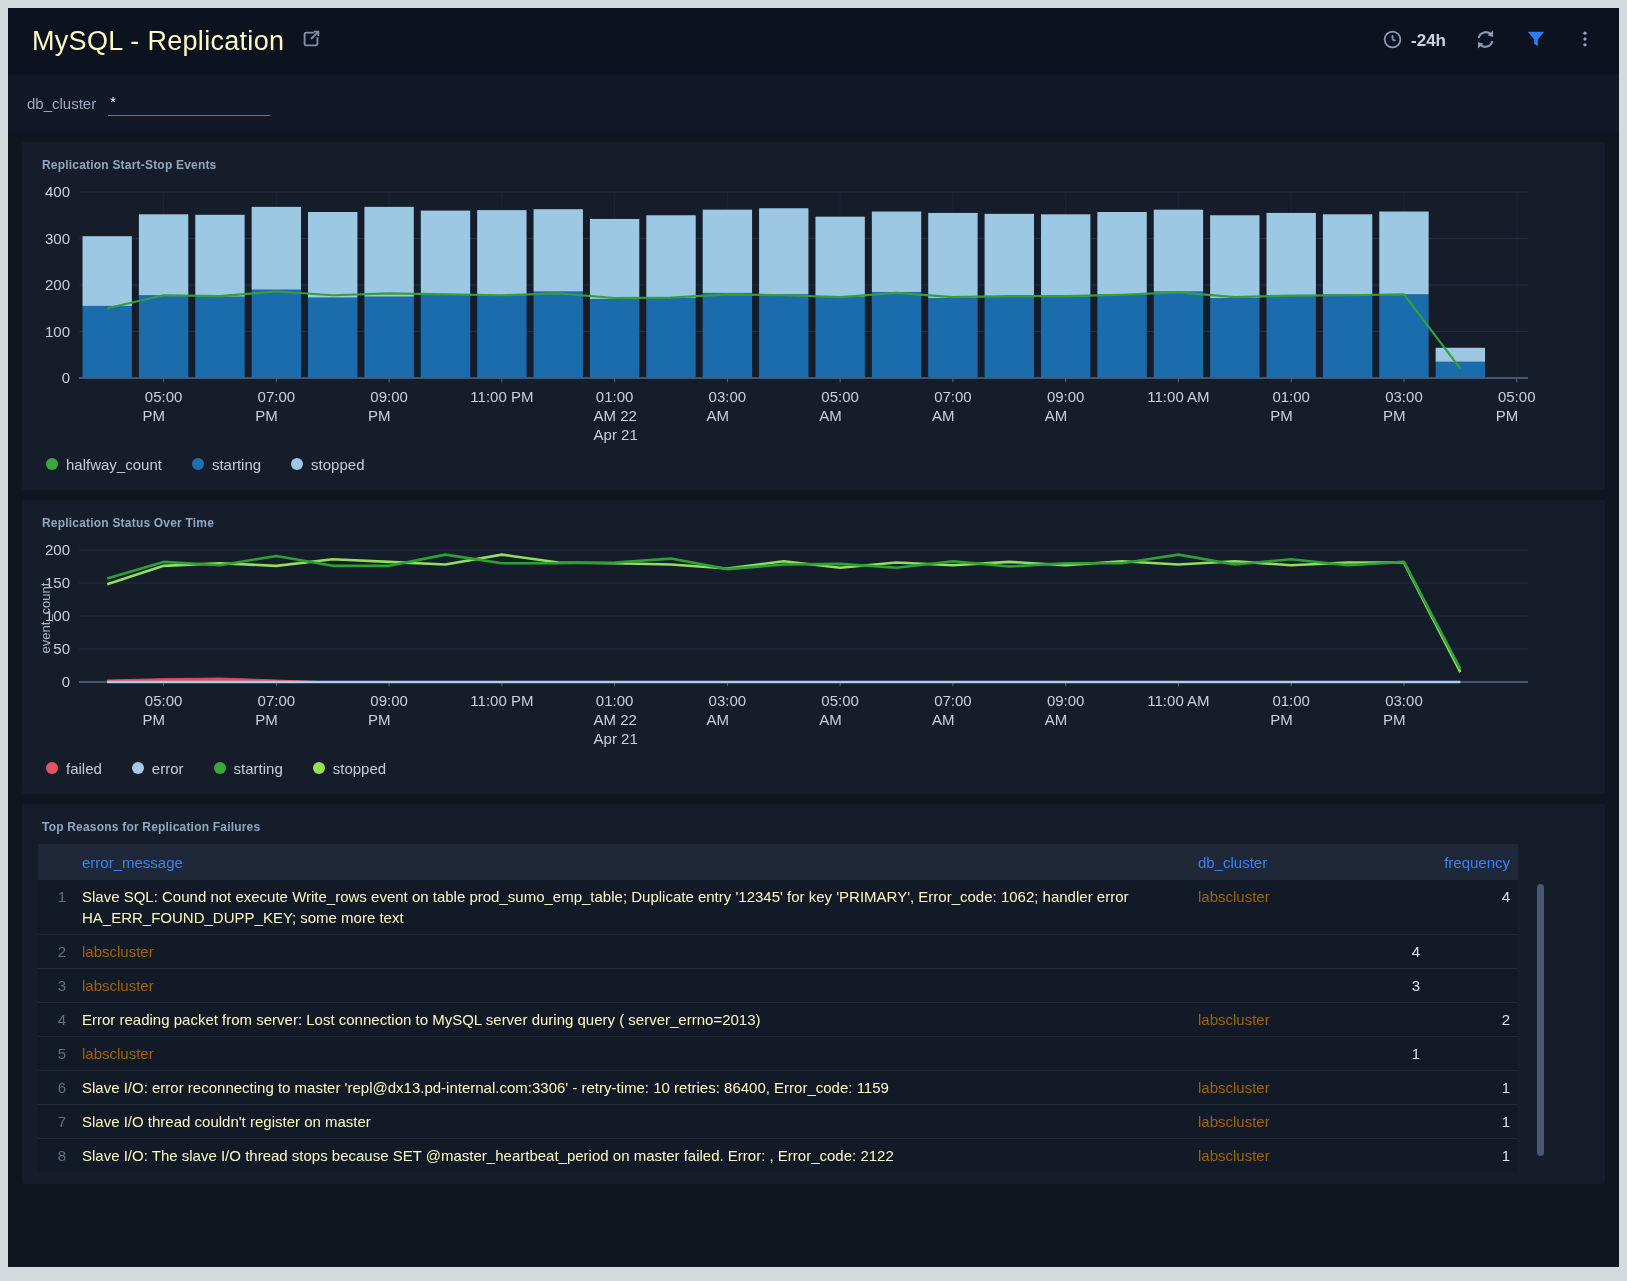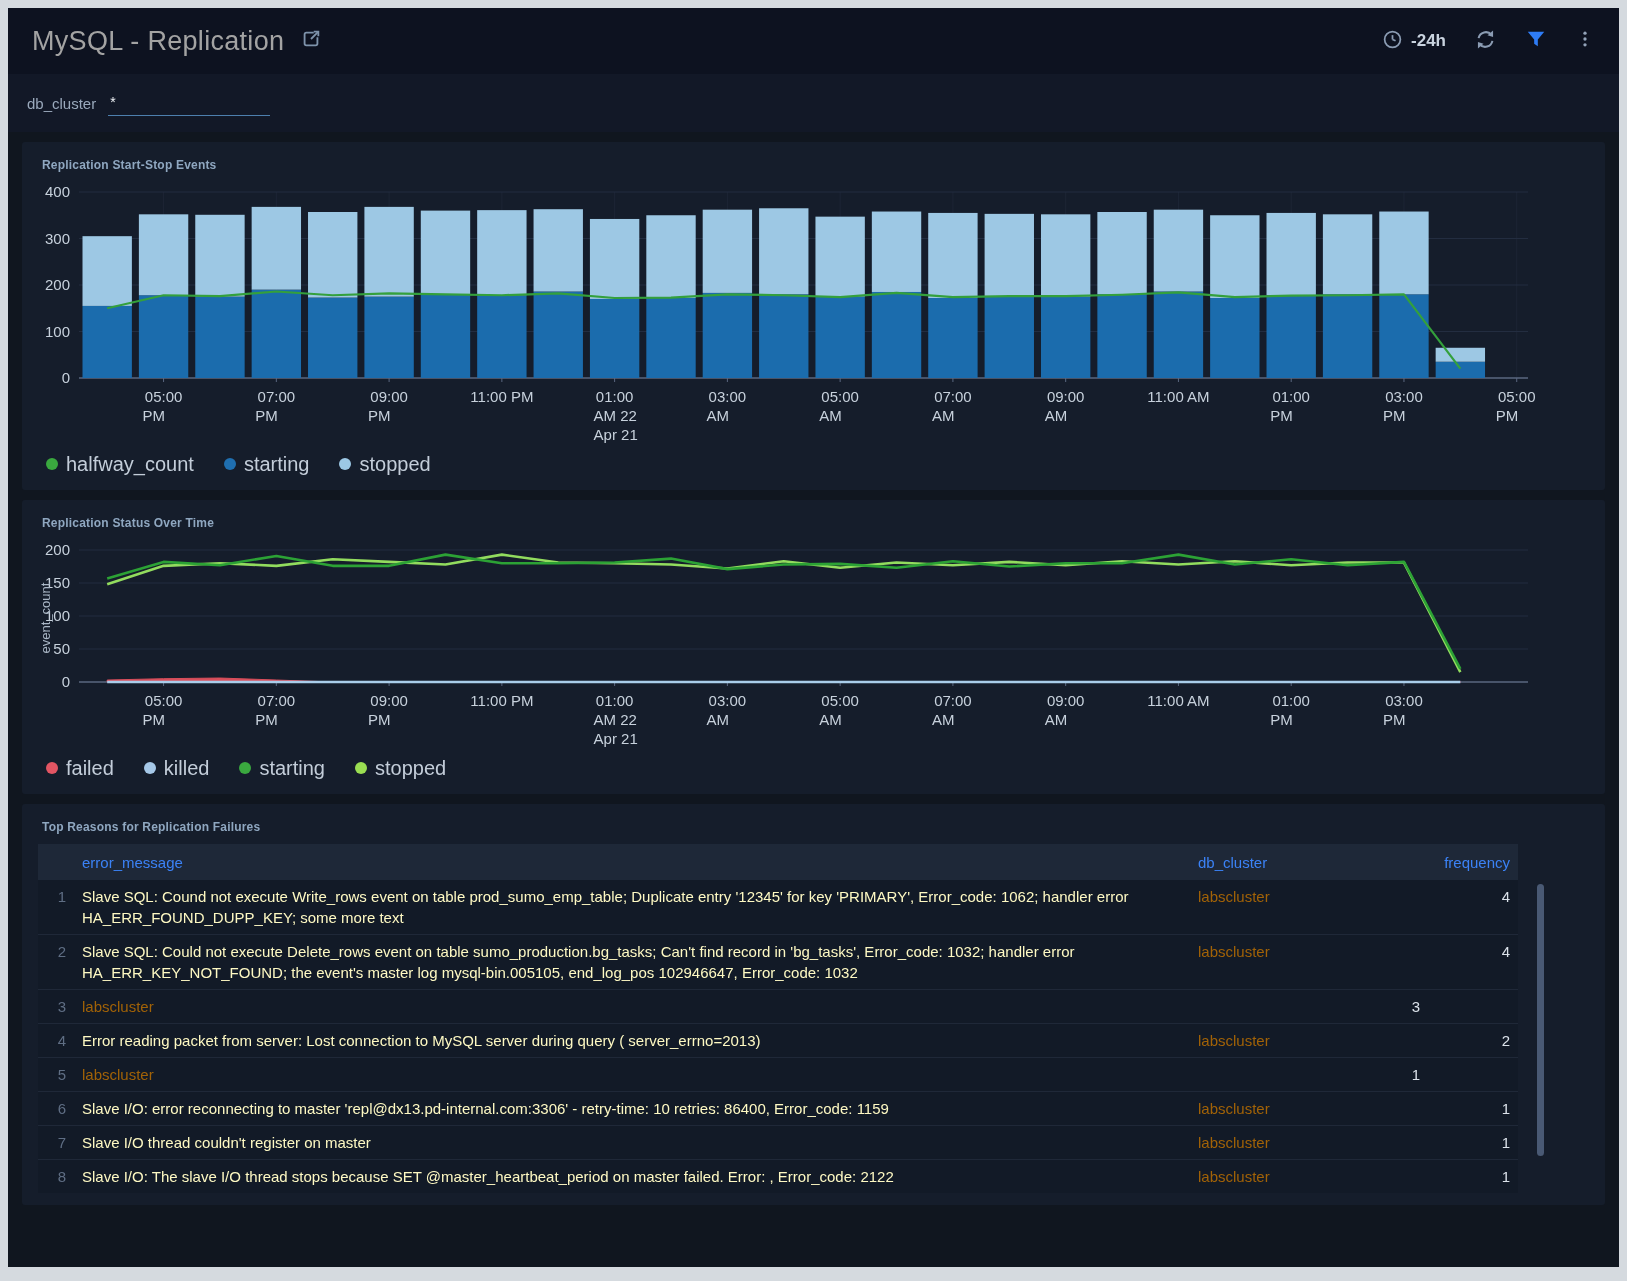--- a/index.html
+++ b/index.html
@@ -7,21 +7,21 @@
     width:1627px;height:1281px;
     background:#d5dadf;
     font-family:"Liberation Sans", sans-serif;
     -webkit-font-smoothing:antialiased;
   }
   .frame{position:absolute;inset:0;padding:8px 8px 14px 8px;box-sizing:border-box;}
   .page{width:100%;height:100%;background:#10161f;position:relative;overflow:hidden;}
 
   
   .topbar{height:66px;background:#0d1220;display:flex;align-items:center;padding:0 24px;}
-  .page-title{font-size:27px;color:#a3a3a3;letter-spacing:.3px;}
+  .page-title{font-size:27px;color:#fef9c3;letter-spacing:.3px;}
   .share-btn{margin-left:16px;display:flex;align-items:center;cursor:pointer;}
   .topbar-right{margin-left:auto;display:flex;align-items:center;gap:28px;}
   .time-range{display:flex;align-items:center;gap:8px;cursor:pointer;}
   .time-range-label{font-size:17px;color:#c9d3df;font-weight:bold;}
   .icon-btn{display:flex;align-items:center;cursor:pointer;}
 
   
   .filter-row{height:58px;background:#121827;display:flex;align-items:center;padding:0 19px;}
   .filter-label{font-size:15px;color:#9aa9bc;}
   .filter-input{
@@ -31,21 +31,21 @@
   }
 
   
   .panel{margin:10px 14px;background:#151d2b;border-radius:3px;padding:14px 16px 12px 16px;}
   .panel-title{font-size:12px;color:#8fa7c0;font-weight:bold;letter-spacing:.2px;margin:2px 0 10px 4px;}
   svg text{font-family:"Liberation Sans",sans-serif;}
 
   .legend{display:flex;align-items:center;gap:30px;margin:4px 0 2px 8px;height:24px;}
   .legend-item{display:flex;align-items:center;gap:8px;cursor:pointer;}
   .legend-dot{width:12px;height:12px;border-radius:50%;}
-  .legend-label{font-size:20px;color:#c3cdd9;}
+  .legend-label{font-size:15px;color:#c3cdd9;}
 
   
   .tbl{width:1480px;position:relative;}
   .thead{display:grid;grid-template-columns:44px 1116px 230px 90px;background:#1e2838;height:36px;align-items:center;}
   .thead .th{font-size:15px;color:#3b82f6;}
   .th-freq{text-align:right;padding-right:8px;}
   .trow{display:grid;grid-template-columns:44px 1116px 230px 90px;border-top:1px solid #1f2838;align-items:flex-start;background:#121a27;}
   .trow:first-of-type{border-top:none;}
   .td{font-size:15px;line-height:21px;padding:6px 0;}
   .td-num{color:#5f6e84;text-align:right;padding-right:16px;box-sizing:border-box;}
@@ -304,21 +304,21 @@
             <polyline points="69.19066147859922,44.32000000000001 125.57198443579766,25.840000000000003 181.9533073929961,23.200000000000003 238.33463035019454,25.840000000000003 294.71595330739297,19.239999999999995 351.0972762645914,21.879999999999995 407.47859922178986,24.519999999999996 463.8599221789883,14.620000000000005 520.2412451361868,22.539999999999992 576.6225680933852,23.200000000000003 633.0038910505837,24.519999999999996 689.3852140077821,28.480000000000004 745.7665369649806,21.22 802.147859922179,27.820000000000007 858.5291828793775,22.539999999999992 914.9105058365759,25.179999999999993 971.2918287937742,21.879999999999995 1027.6731517509727,25.179999999999993 1084.0544747081713,21.22 1140.4357976653696,24.519999999999996 1196.8171206225682,21.22 1253.1984435797665,25.179999999999993 1309.579766536965,22.539999999999992 1365.9610894941634,22.539999999999992 1422.3424124513617,132.1" fill="none" stroke="#92dc5e" stroke-width="2.6" stroke-linejoin="round"></polyline>
             <polyline points="69.19066147859922,38.379999999999995 125.57198443579766,21.879999999999995 181.9533073929961,25.179999999999993 238.33463035019454,15.940000000000012 294.71595330739297,25.840000000000003 351.0972762645914,25.840000000000003 407.47859922178986,14.620000000000005 463.8599221789883,23.200000000000003 520.2412451361868,23.200000000000003 576.6225680933852,22.539999999999992 633.0038910505837,18.58 689.3852140077821,29.14 745.7665369649806,24.519999999999996 802.147859922179,23.86 858.5291828793775,27.820000000000007 914.9105058365759,21.22 971.2918287937742,26.5 1027.6731517509727,23.200000000000003 1084.0544747081713,23.200000000000003 1140.4357976653696,14.620000000000005 1196.8171206225682,24.519999999999996 1253.1984435797665,19.239999999999995 1309.579766536965,25.179999999999993 1365.9610894941634,21.879999999999995 1422.3424124513617,128.8" fill="none" stroke="#2ca235" stroke-width="2.6" stroke-linejoin="round"></polyline>
           </svg></div>
     <div id="legend2" class="legend">
           <div class="legend-item">
             <span class="legend-dot" style="background: rgb(226, 85, 99);"></span>
             <span class="legend-label">failed</span>
           </div>
           <div class="legend-item">
             <span class="legend-dot" style="background: rgb(165, 200, 232);"></span>
-            <span class="legend-label">killed</span>
+            <span class="legend-label">error</span>
           </div>
           <div class="legend-item">
             <span class="legend-dot" style="background: rgb(58, 168, 63);"></span>
             <span class="legend-label">starting</span>
           </div>
           <div class="legend-item">
             <span class="legend-dot" style="background: rgb(154, 222, 82);"></span>
             <span class="legend-label">stopped</span>
           </div>
         </div>
@@ -335,21 +335,20 @@
       </div>
       <div id="tbody">
             <div class="trow">
               <div class="td td-num">1</div>
               <div class="td td-msg">Slave SQL: Cound not execute Write_rows event on table prod_sumo_emp_table; Duplicate entry '12345' for key 'PRIMARY', Error_code: 1062; handler error HA_ERR_FOUND_DUPP_KEY; some more text</div>
               <div class="td td-db">labscluster</div>
               <div class="td td-freq">4</div>
             </div>
             <div class="trow">
               <div class="td td-num">2</div>
-              <div class="td td-msg">Slave SQL: Could not execute Delete_rows event on table sumo_production.bg_tasks; Can't find record in 'bg_tasks', Error_code: 1032; handler error HA_ERR_KEY_NOT_FOUND; the event's master log mysql-bin.005105, end_log_pos 102946647, Error_code: 1032</div>
               <div class="td td-db">labscluster</div>
               <div class="td td-freq">4</div>
             </div>
             <div class="trow">
               <div class="td td-num">3</div>
               <div class="td td-db">labscluster</div>
               <div class="td td-freq">3</div>
             </div>
             <div class="trow">
               <div class="td td-num">4</div>

